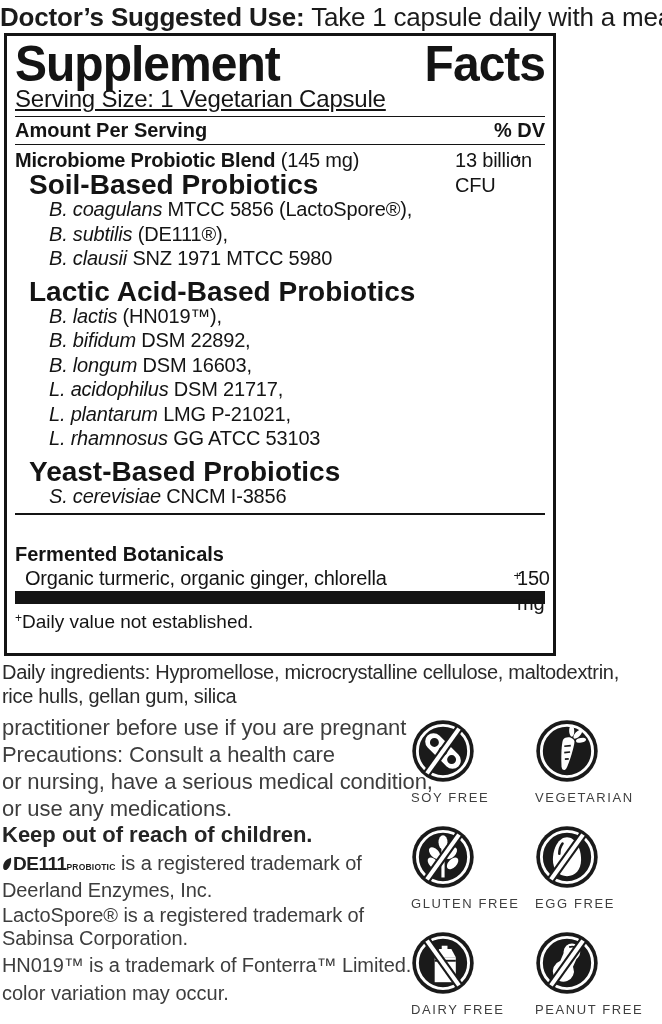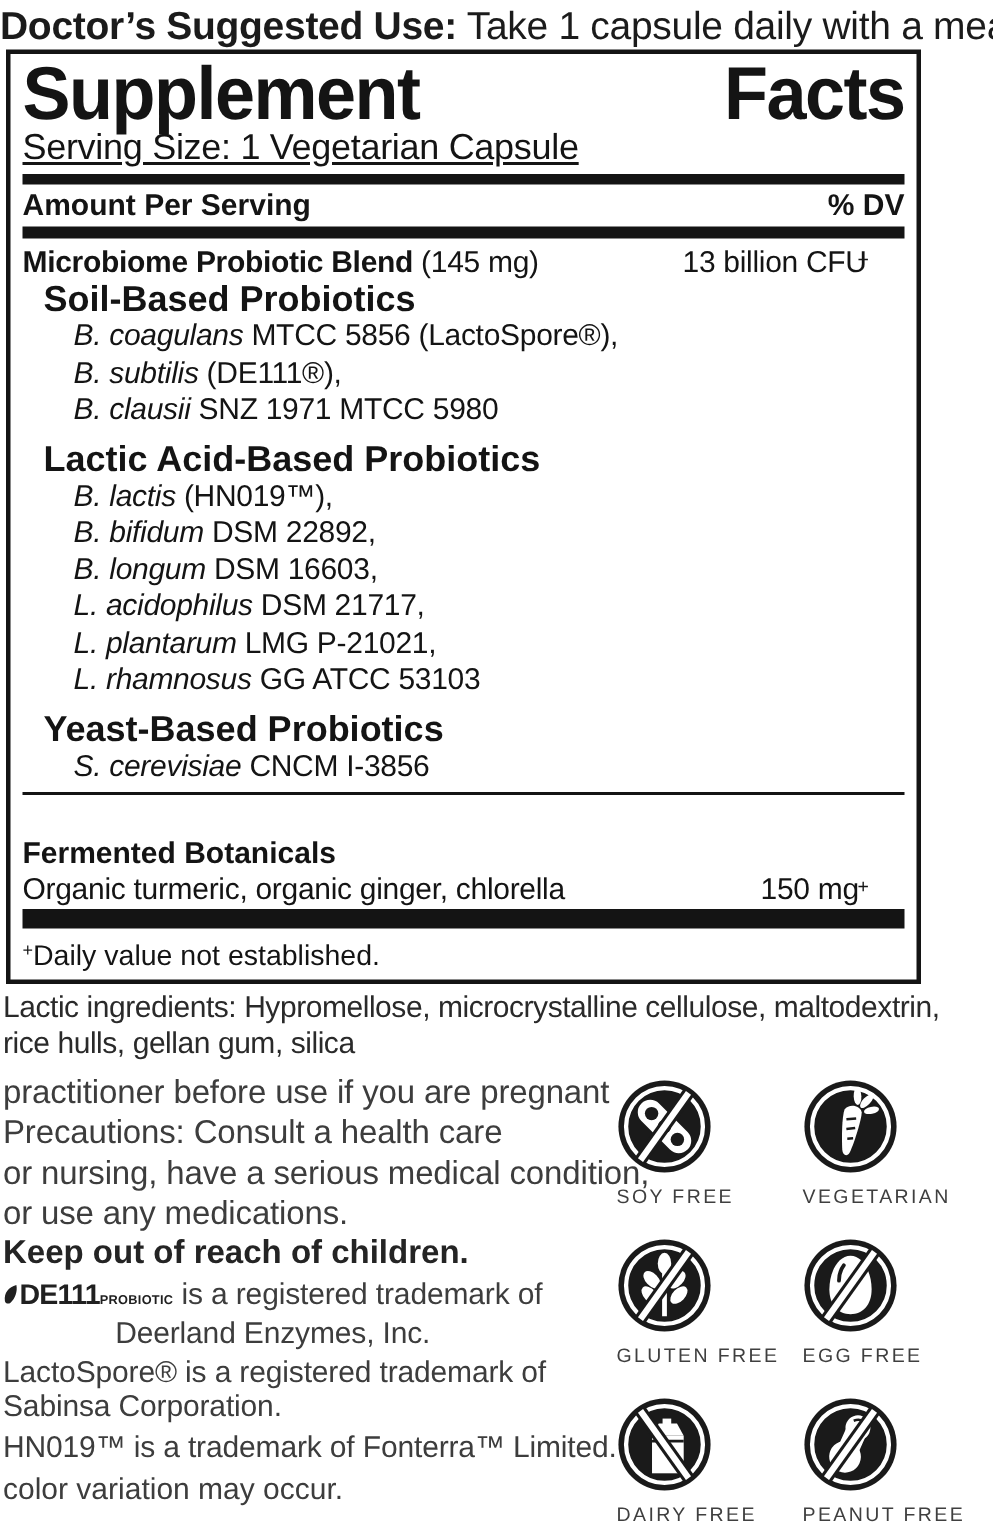--- a/index.html
+++ b/index.html
@@ -11,60 +11,60 @@
     color:#1c1c1c;
     overflow:hidden;
   }
   
   .suggested { position:absolute; top:2px; left:0; width:660px;
     font-size:26px; color:#1b1b1b; white-space:nowrap; letter-spacing:-0.2px; }
   .suggested b { font-weight:bold; }
 
   
   .panel {
-    position:absolute; top:33px; left:4px; width:610px; height:623px;
+    position:absolute; top:33px; left:4px; width:552px; height:623px;
     border:3px solid #141414; background:#fff;
-    padding:2px 8px 4px 8px;
+    padding:2px 8px 20px 8px;
     display:flex; flex-direction:column;
     overflow:hidden;
     color:#141414;
     font-size:20px;
   }
   .sf-title { display:flex; justify-content:space-between;
     font-weight:bold; font-size:48px; line-height:50px; letter-spacing:-1px;
     transform:scaleY(1.04); transform-origin:top; }
   .line20 { font-size:24px; line-height:22.5px; letter-spacing:-0.2px;text-decoration:underline; }
   .bar { height:13px; background:#141414; }
   .bar1 { margin:5px 0 3px; }
   .bar2 { margin:2px 0 4px; }
   .bar3 { margin:0 0 3px; }
   .hdr { display:flex; justify-content:space-between; font-weight:bold;
     font-size:20px; line-height:23px; }
   .row { position:relative; font-size:20px; line-height:25px; letter-spacing:-0.2px; }
   .row .bname { font-weight:bold; }
   .cfu { position:absolute; left:440px; top:0; }
   .dvmark { position:absolute; right:24px; top:-3px; font-size:13px; }
-  .grp { margin-left:14px; font-weight:bold; font-size:24px; line-height:24px; }
+  .grp { margin-left:14px; font-weight:bold; font-size:28px; line-height:24px; }
   .grp.gap { margin-top:9px; }
   .sp { margin-left:34px; font-size:20px; line-height:24.5px; letter-spacing:-0.2px; }
   .sp i { font-style:italic; }
   .thinrule { border-top:2px solid #141414; margin:5px 0 3px; }
   .fb-name { font-weight:bold; font-size:20px; line-height:24px;margin-top:24px; }
-  .fb-row { }
+  .fb-row { margin-left:10px; }
   .panel-bottom { margin-top:auto; }
   .footnote { font-size:19px; line-height:22px; }
   .footnote sup { font-size:12px; vertical-align:6px; }
 
   
   .abs { position:absolute; left:2px; white-space:nowrap; }
   .other { top:661px; font-size:20px; line-height:23.5px; color:#2a2a2a; letter-spacing:-0.3px; }
   .precautions { top:714px; font-size:22px; line-height:27px; color:#3d3d3d; letter-spacing:-0.1px; }
   .keepout { top:822px; font-size:22px; font-weight:bold; color:#242424; }
   .tm { color:#3d3d3d; font-size:20px; line-height:23px; letter-spacing:-0.1px; }
-  .tm-de111 { top:852px;text-align:center; }
+  .tm-de111 { top:852px; }
   .tm-lacto { top:904px; }
   .tm-hn019 { top:954px; }
   .colornote { top:982px; font-size:20px; line-height:22px; color:#3d3d3d; }
   .de-logo { display:inline-flex; align-items:baseline; }
   .de-logo .de-word { font-weight:bold; color:#202020; font-size:19px; letter-spacing:-0.5px; }
   .de-logo .de-sub { font-weight:bold; color:#202020; font-size:8.5px; letter-spacing:0.2px; }
   .de-leaf { position:relative; top:1px; margin-right:1px; }
 
   
   .badges {
@@ -128,21 +128,21 @@
     <span class="dvmark">+</span>
   </div>
 
   <div class="panel-bottom">
     <div class="bar bar3"></div>
     <div class="footnote"><sup>+</sup><span>Daily value not established.</span></div>
   </div>
 </div>
 
 <div class="abs other">
-  <div>Lactic ingredients: Hypromellose, microcrystalline cellulose, maltodextrin,</div>
+  <div>Daily ingredients: Hypromellose, microcrystalline cellulose, maltodextrin,</div>
   <div>rice hulls, gellan gum, silica</div>
 </div>
 
 <div class="abs precautions">
   <div>practitioner before use if you are pregnant</div>
   <div>Precautions: Consult a health care</div>
   <div>or nursing, have a serious medical condition,</div>
   <div>or use any medications.</div>
 </div>
 

